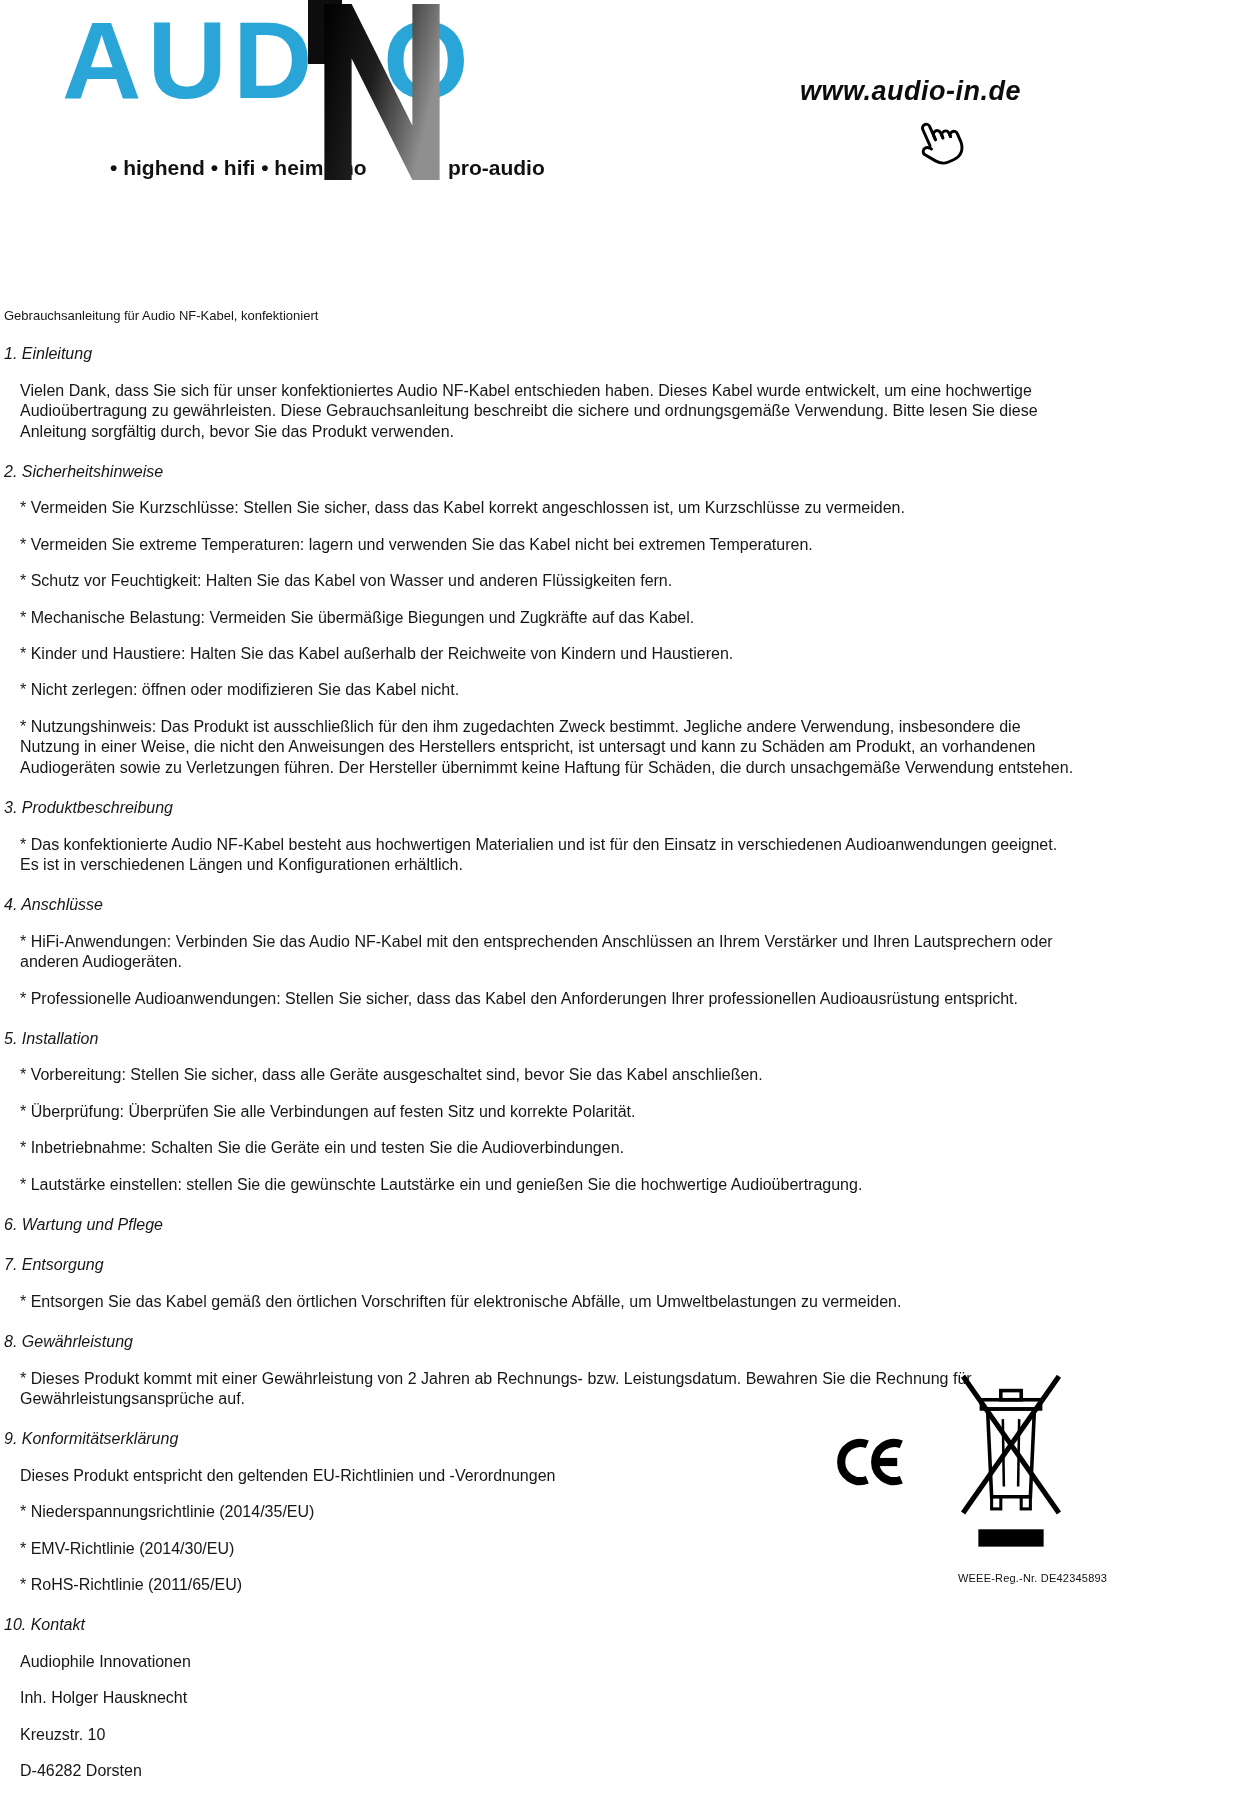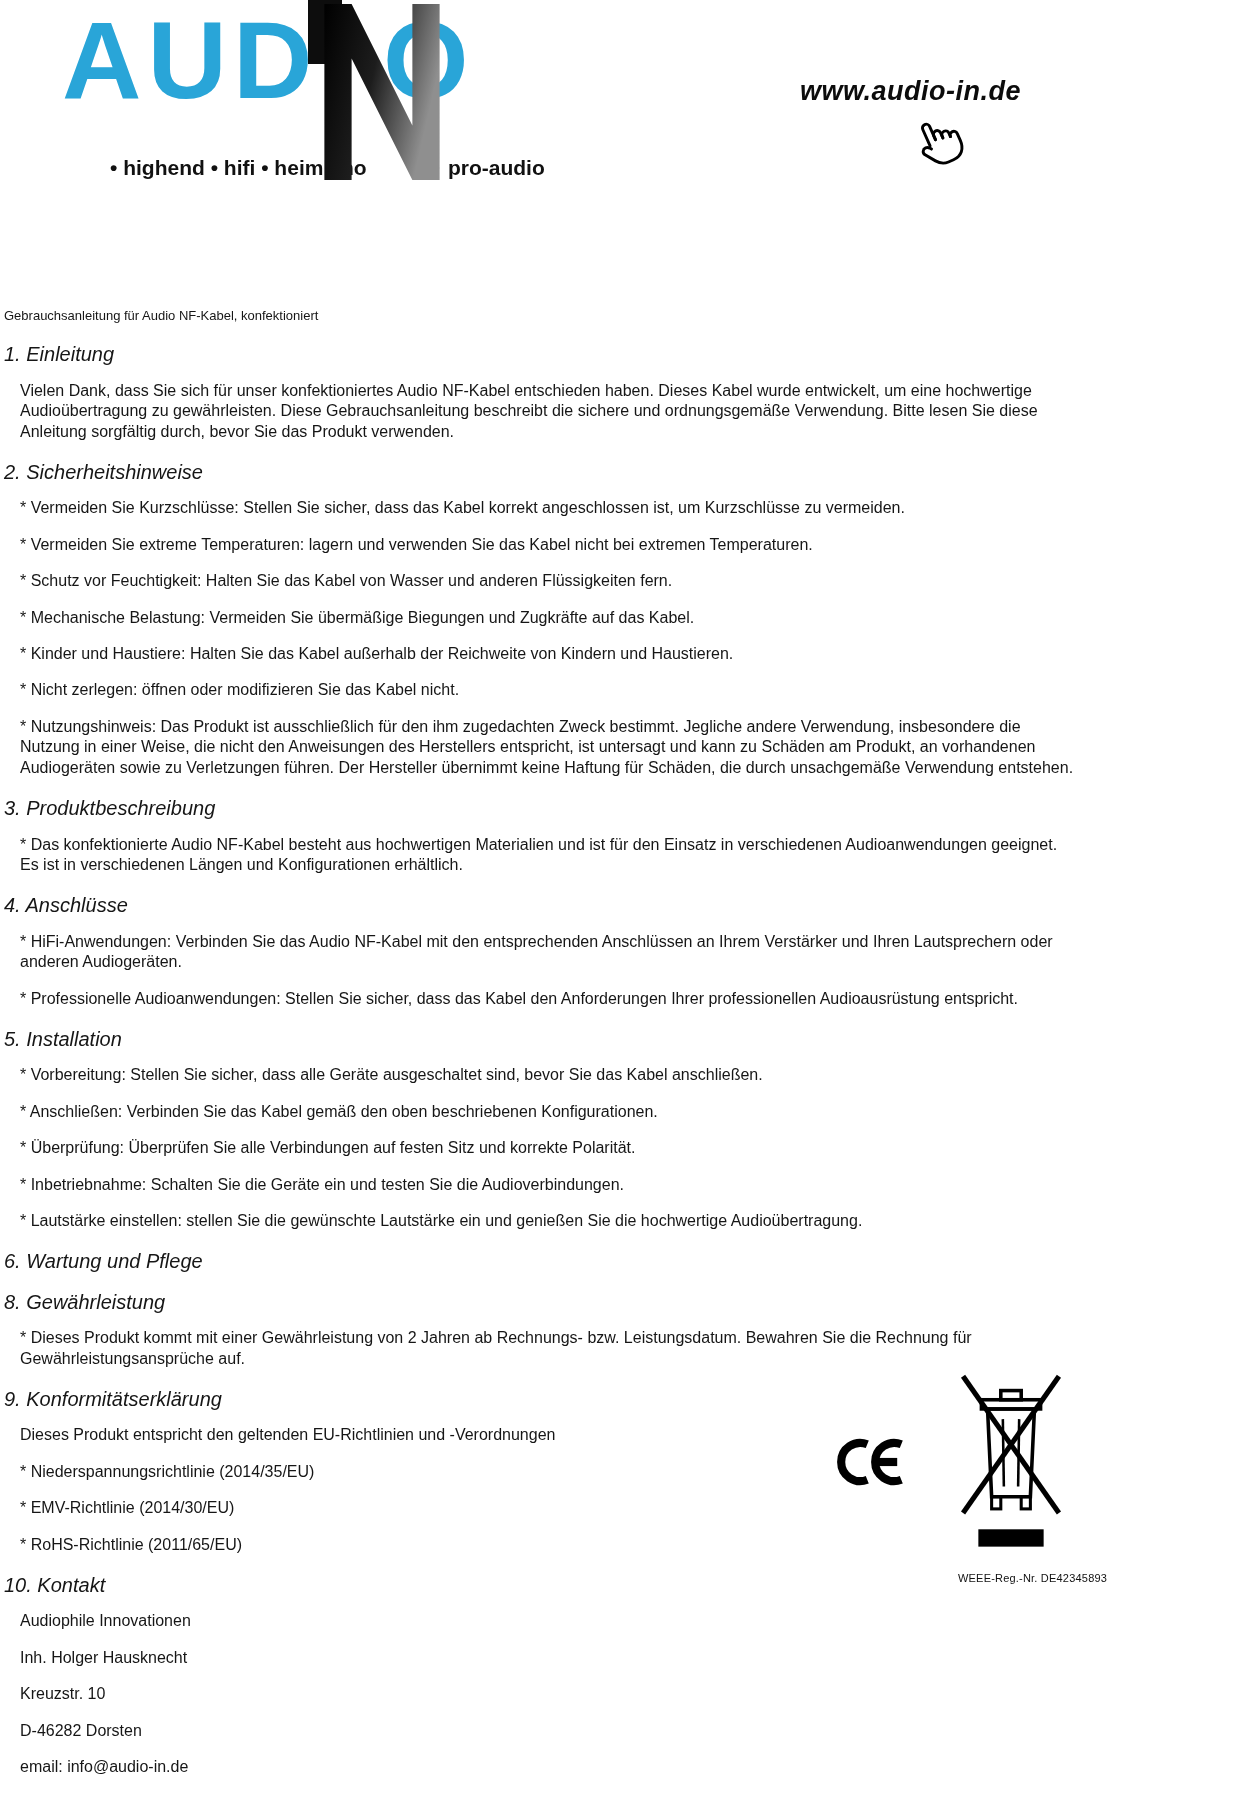--- a/index.html
+++ b/index.html
@@ -37,21 +37,21 @@
   }
   .hand { position:absolute; left:908px; top:114px; transform:rotate(-24deg); }
 
   
   .doc {
     position:absolute; left:4px; top:306px; width:1088px;
     font-size:16px; line-height:20.4px; color:var(--text-color, #161616);
   }
   .doc-title { font-size:13px; font-weight:400; margin-bottom:18px; }
   .doc-section { margin-bottom:20px; }
-  .sec-heading { font-size:20px; font-weight:400; font-style:italic; }
+  .sec-heading { font-size:16px; font-weight:400; font-style:italic; }
   .sec-line { margin:16px; }
 
   
   .ce { position:absolute; left:836px; top:1436px; }
   .weee { position:absolute; left:960px; top:1368px; }
   .weee-reg {
     position:absolute; left:958px; top:1572px;
     font-size:11px; color:#111; letter-spacing:0.2px;
   }
 </style>
@@ -130,31 +130,36 @@
     <div class="sec-body">
             <p class="sec-line">* HiFi-Anwendungen: Verbinden Sie das Audio NF-Kabel mit den entsprechenden Anschlüssen an Ihrem Verstärker und Ihren Lautsprechern oder anderen Audiogeräten.</p>
             <p class="sec-line">* Professionelle Audioanwendungen: Stellen Sie sicher, dass das Kabel den Anforderungen Ihrer professionellen Audioausrüstung entspricht.</p>
           </div>
   </section>
 
   <section class="doc-section">
     <h2 class="sec-heading">5. Installation</h2>
     <div class="sec-body">
             <p class="sec-line">* Vorbereitung: Stellen Sie sicher, dass alle Geräte ausgeschaltet sind, bevor Sie das Kabel anschließen.</p>
-            <p class="sec-line">* Anschließen: Verbinden Sie das Kabel gemäß den oben beschriebenen Konfigurationen.</p>
             <p class="sec-line">* Überprüfung: Überprüfen Sie alle Verbindungen auf festen Sitz und korrekte Polarität.</p>
             <p class="sec-line">* Inbetriebnahme: Schalten Sie die Geräte ein und testen Sie die Audioverbindungen.</p>
             <p class="sec-line">* Lautstärke einstellen: stellen Sie die gewünschte Lautstärke ein und genießen Sie die hochwertige Audioübertragung.</p>
           </div>
   </section>
 
   <section class="doc-section">
     <h2 class="sec-heading">6. Wartung und Pflege</h2>
   </section>
 
+  <section class="doc-section">
+    <h2 class="sec-heading">7. Entsorgung</h2>
+    <div class="sec-body">
+            <p class="sec-line">* Entsorgen Sie das Kabel gemäß den örtlichen Vorschriften für elektronische Abfälle, um Umweltbelastungen zu vermeiden.</p>
+          </div>
+  </section>
 
   <section class="doc-section">
     <h2 class="sec-heading">8. Gewährleistung</h2>
     <div class="sec-body">
             <p class="sec-line">* Dieses Produkt kommt mit einer Gewährleistung von 2 Jahren ab Rechnungs- bzw. Leistungsdatum. Bewahren Sie die Rechnung für Gewährleistungsansprüche auf.</p>
           </div>
   </section>
 
   <section class="doc-section">
     <h2 class="sec-heading">9. Konformitätserklärung</h2>

